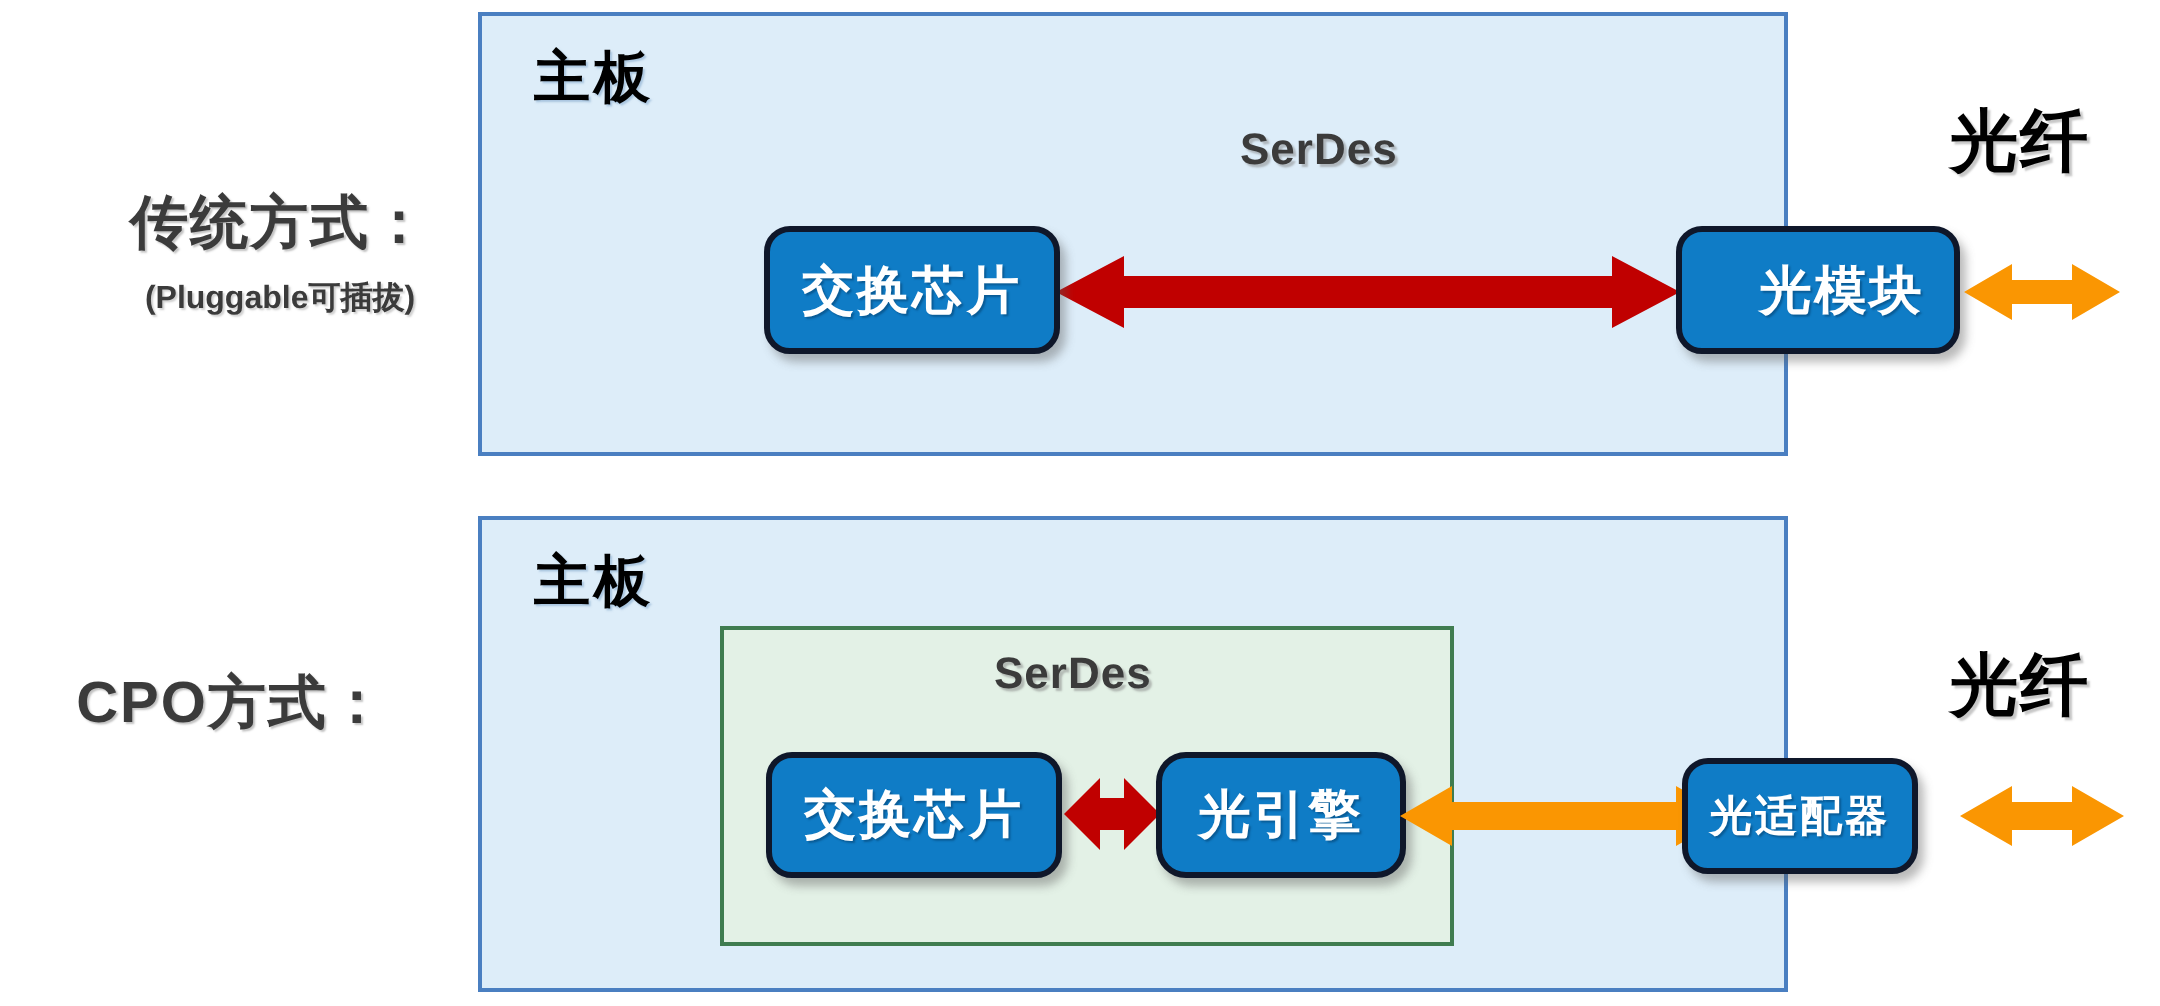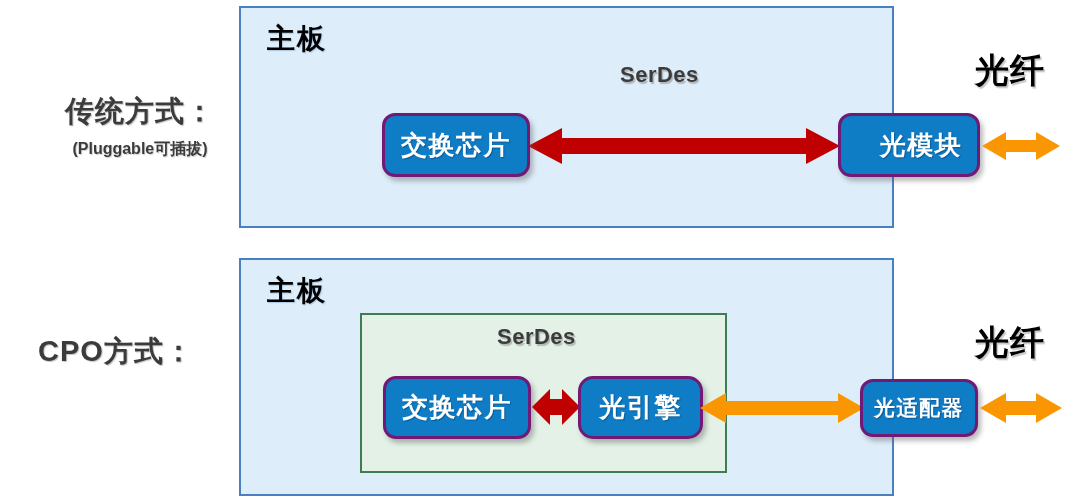--- a/index.html
+++ b/index.html
@@ -53,37 +53,37 @@
   
   .fiber-label{
     position:absolute;font-size:34px;font-weight:bold;color:#000000;
     letter-spacing:1px;text-shadow:1.5px 1.5px 1px rgba(130,130,130,.45);
   }
   #fiber-1{left:975px;top:48px;}
   #fiber-2{left:975px;top:320px;}
 
   
   .chip{
-    position:absolute;background:#0f7cc6;border:3px solid #701a75;
+    position:absolute;background:#0f7cc6;border:3px solid #0f172a;
     border-radius:13px;box-sizing:border-box;
     display:flex;align-items:center;justify-content:center;
     box-shadow:3px 4px 5px rgba(90,90,90,.42);
   }
   .chip span{
     color:#ffffff;font-weight:bold;letter-spacing:1.5px;white-space:nowrap;
     text-shadow:1px 1px 1px rgba(0,50,90,.45);
   }
   .chip.big span{font-size:26px;}
   .chip.small span{font-size:21px;}
 
   #chip-switch-1{left:382px;top:113px;width:148px;height:64px;}
   #chip-optmod{left:838px;top:113px;width:142px;height:64px;padding-left:24px;}
   #chip-switch-2{left:383px;top:376px;width:148px;height:63px;}
   #chip-engine{left:578px;top:376px;width:125px;height:63px;border-radius:15px;}
-  #chip-adapter{left:860px;top:379px;width:118px;height:58px;}
+  #chip-adapter{left:841px;top:379px;width:118px;height:58px;}
 
   
   .arrow{position:absolute;}
   #arrow-red-1{left:528px;top:126px;width:312px;height:40px;}
   #arrow-orange-1{left:982px;top:131px;width:78px;height:30px;}
   #arrow-red-2{left:532px;top:386px;width:48px;height:42px;}
   #arrow-orange-2{left:700px;top:392px;width:164px;height:32px;}
   #arrow-orange-3{left:980px;top:392px;width:82px;height:32px;}
 </style>
 </head>

